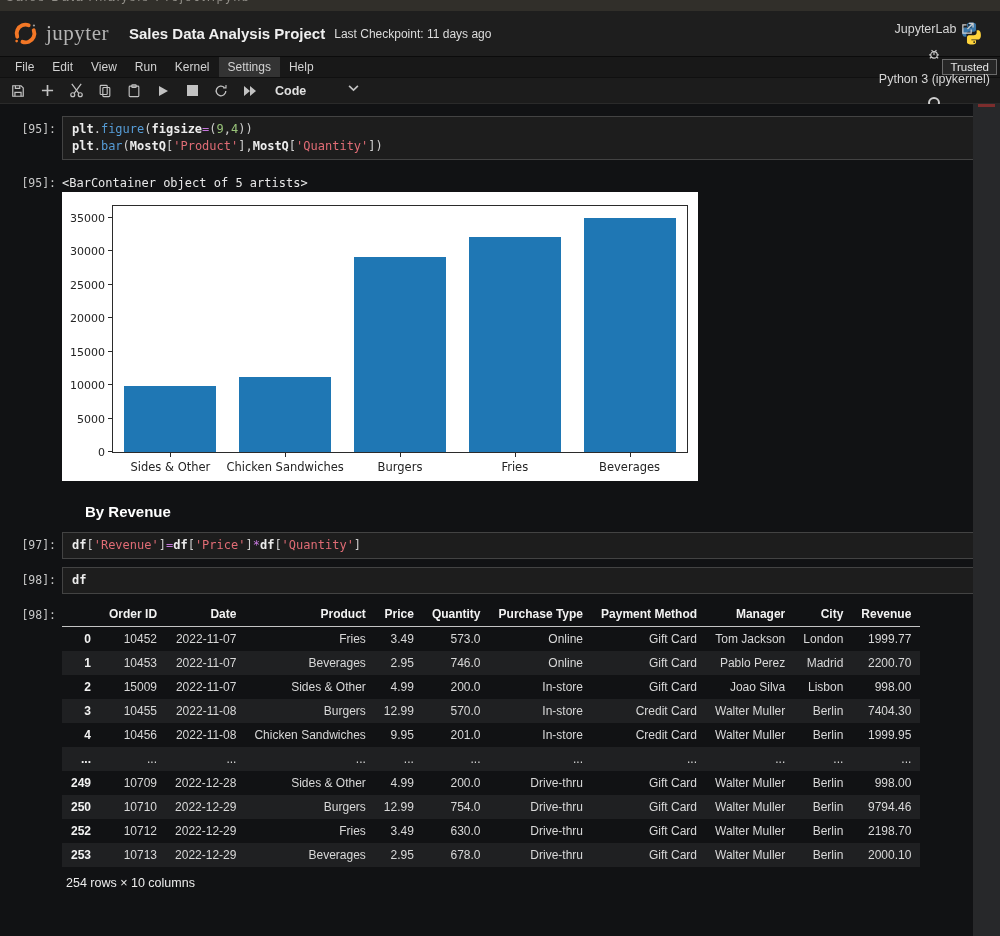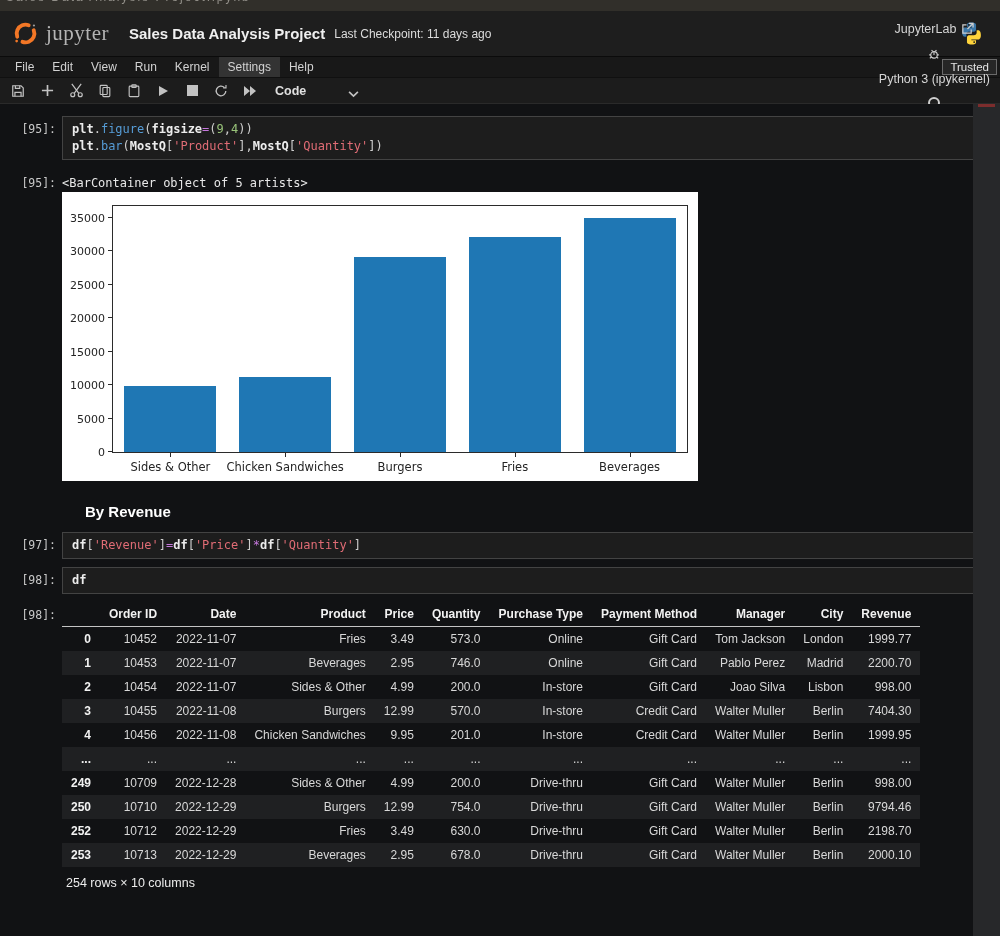--- a/index.html
+++ b/index.html
@@ -28,21 +28,21 @@
   .trusted { margin-left:auto; margin-right:3px; align-self:center;
              border:1px solid #6a6a6a; background:#262626; color:#e3e3e3;
              padding:1px 7px; font-size:11.5px; }
 
   
   .toolbar { height:26px; background:#1c1c1c; display:flex; align-items:center;
              padding:0 10px; border-bottom:1px solid #2a2a2a; }
   .tbtn { width:16px; height:16px; margin-right:13px; display:flex;
           align-items:center; justify-content:center; }
   .tbtn svg { display:block; }
-  .celltype { display:flex; align-items:flex-end; margin-left:4px; color:#e0e0e0;
+  .celltype { display:flex; align-items:flex-start; margin-left:4px; color:#e0e0e0;
               font-size:12.5px; font-weight:600; }
   .celltype .chev { margin-left:42px; display:flex; }
   .tb-right { margin-left:auto; display:flex; align-items:center; gap:11px;
               color:#d6d6d6; font-size:12.5px;flex-direction:column; }
   .extlink { display:flex; align-items:center; gap:5px; }
   .kernel-circle { width:12px; height:12px; border:2px solid #cfcfcf; border-radius:50%; }
   .hamburger { display:flex; flex-direction:column; gap:2.5px; }
   .hamburger i { display:block; width:13px; height:2.2px; background:#cfcfcf; }
   .panel-toggle { width:20px; height:17px; background:#1774c5; border-radius:2px;
                   display:flex; flex-direction:column; justify-content:center; gap:2.2px;
@@ -330,21 +330,21 @@
               <td>2.95</td>
               <td>746.0</td>
               <td>Online</td>
               <td>Gift Card</td>
               <td>Pablo Perez</td>
               <td>Madrid</td>
               <td>2200.70</td>
             </tr>
             <tr>
               <th>2</th>
-              <td>10454</td>
+              <td>15009</td>
               <td>2022-11-07</td>
               <td>Sides &amp; Other</td>
               <td>4.99</td>
               <td>200.0</td>
               <td>In-store</td>
               <td>Gift Card</td>
               <td>Joao Silva</td>
               <td>Lisbon</td>
               <td>998.00</td>
             </tr>

